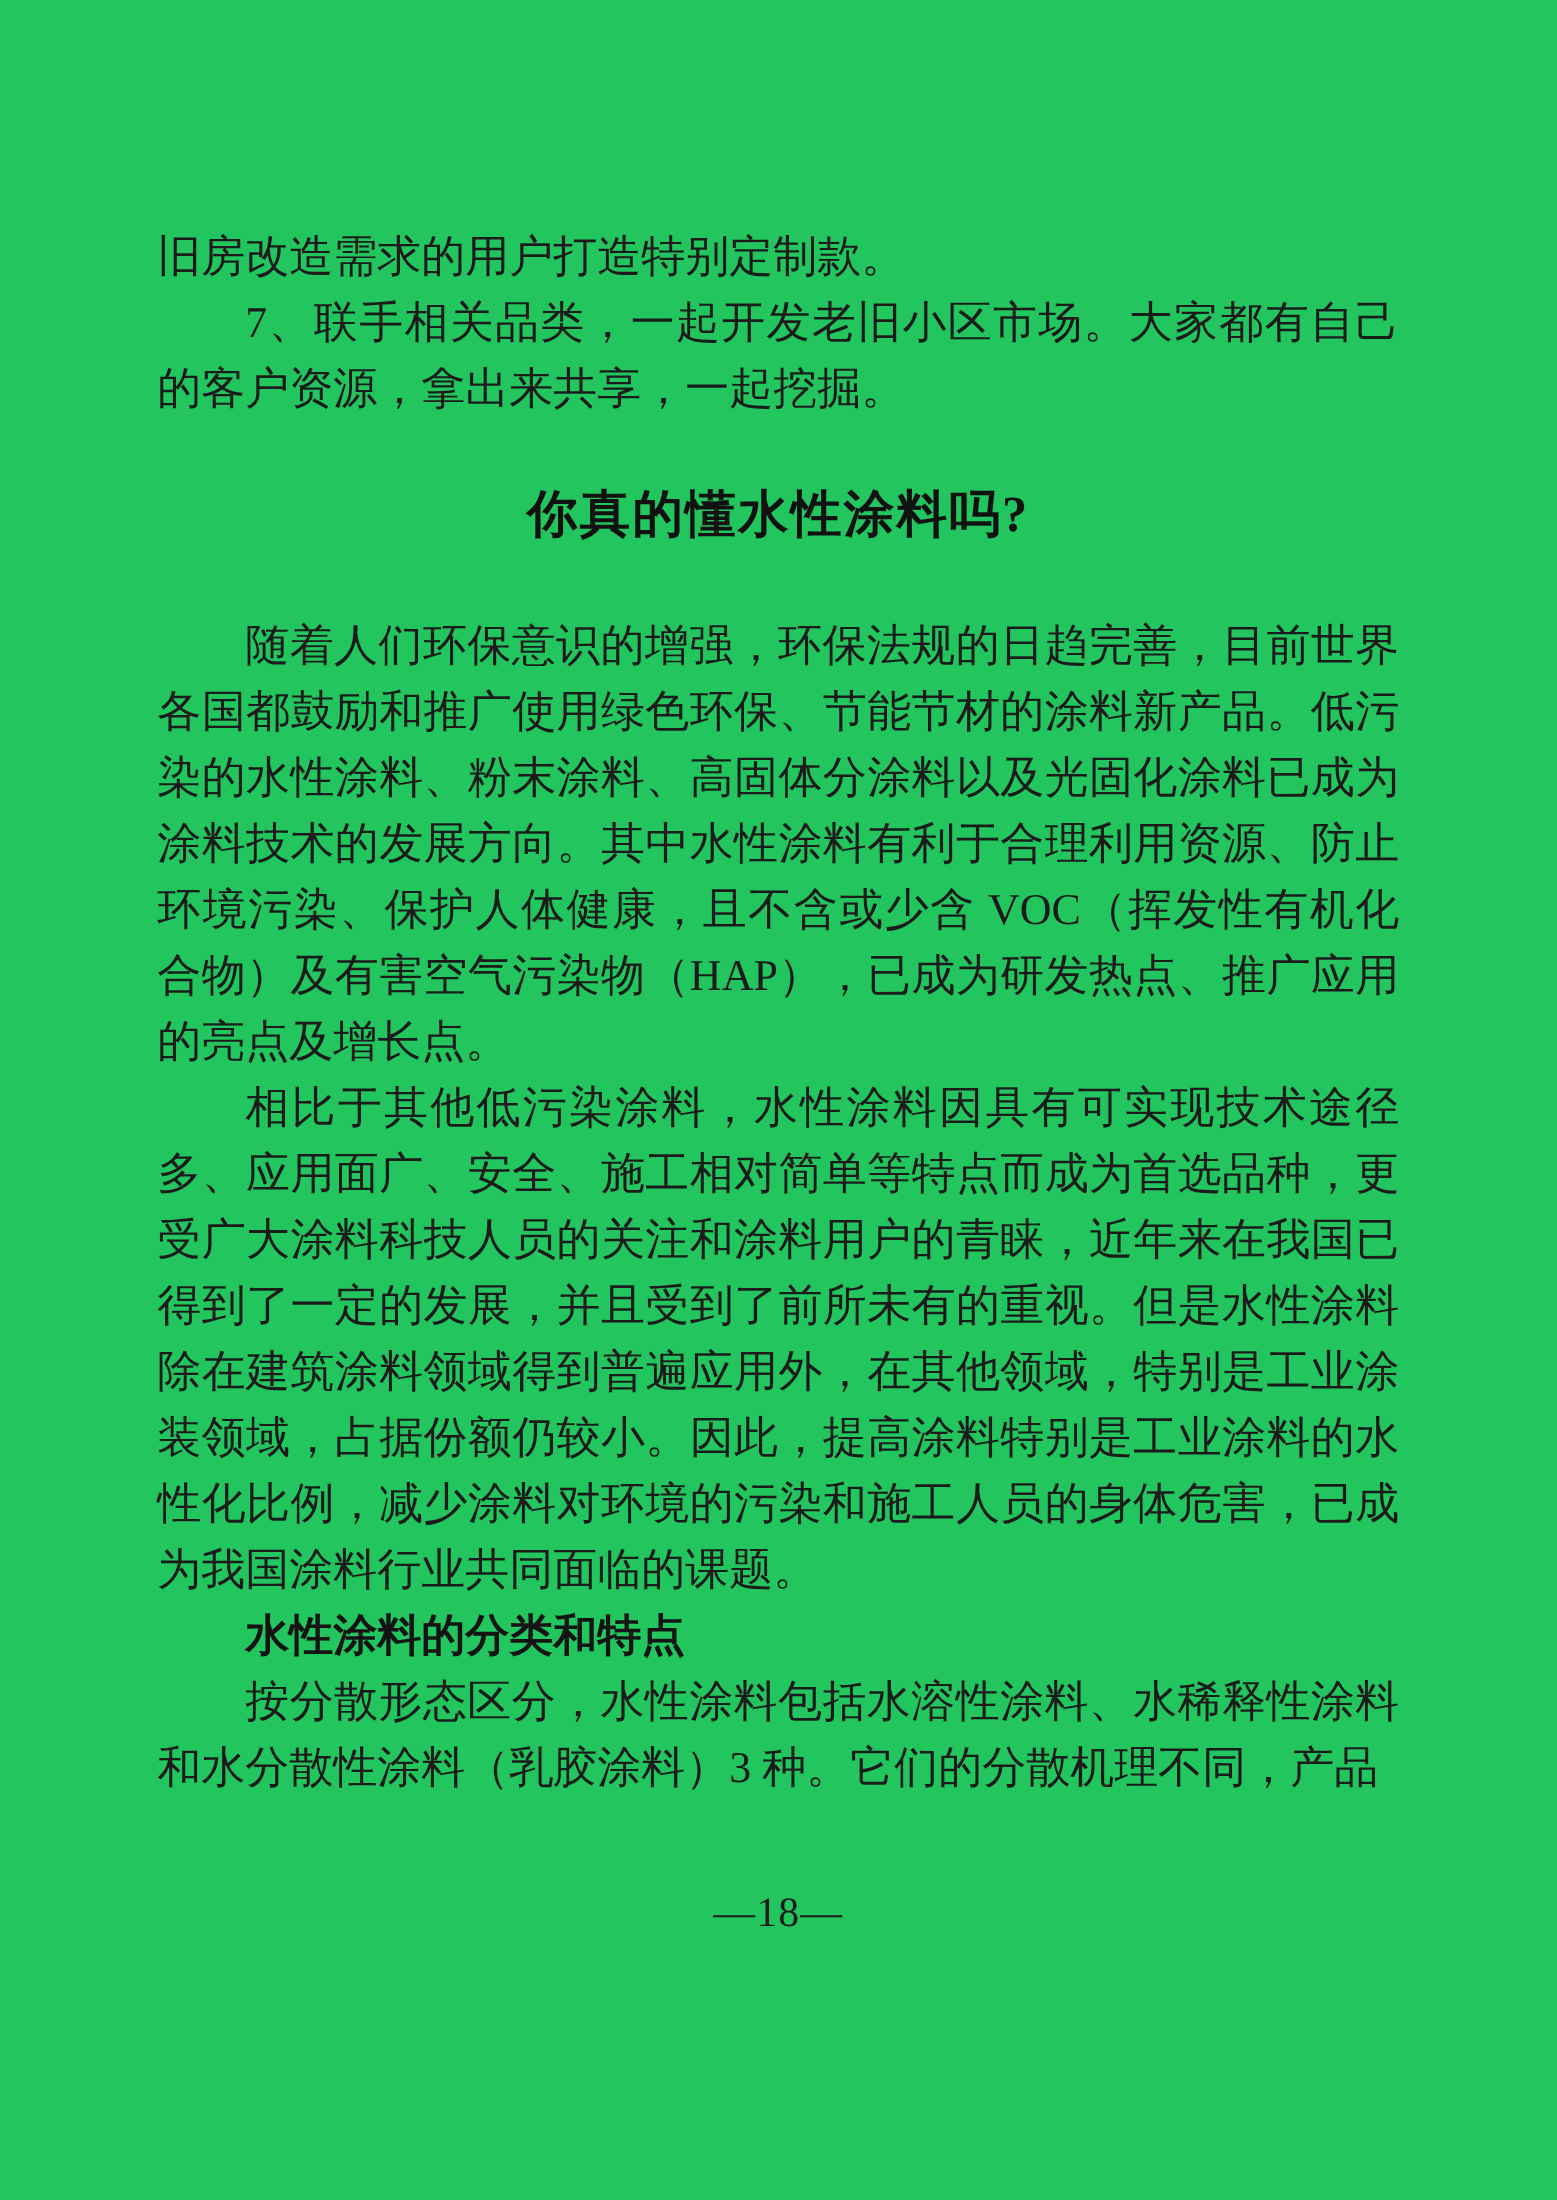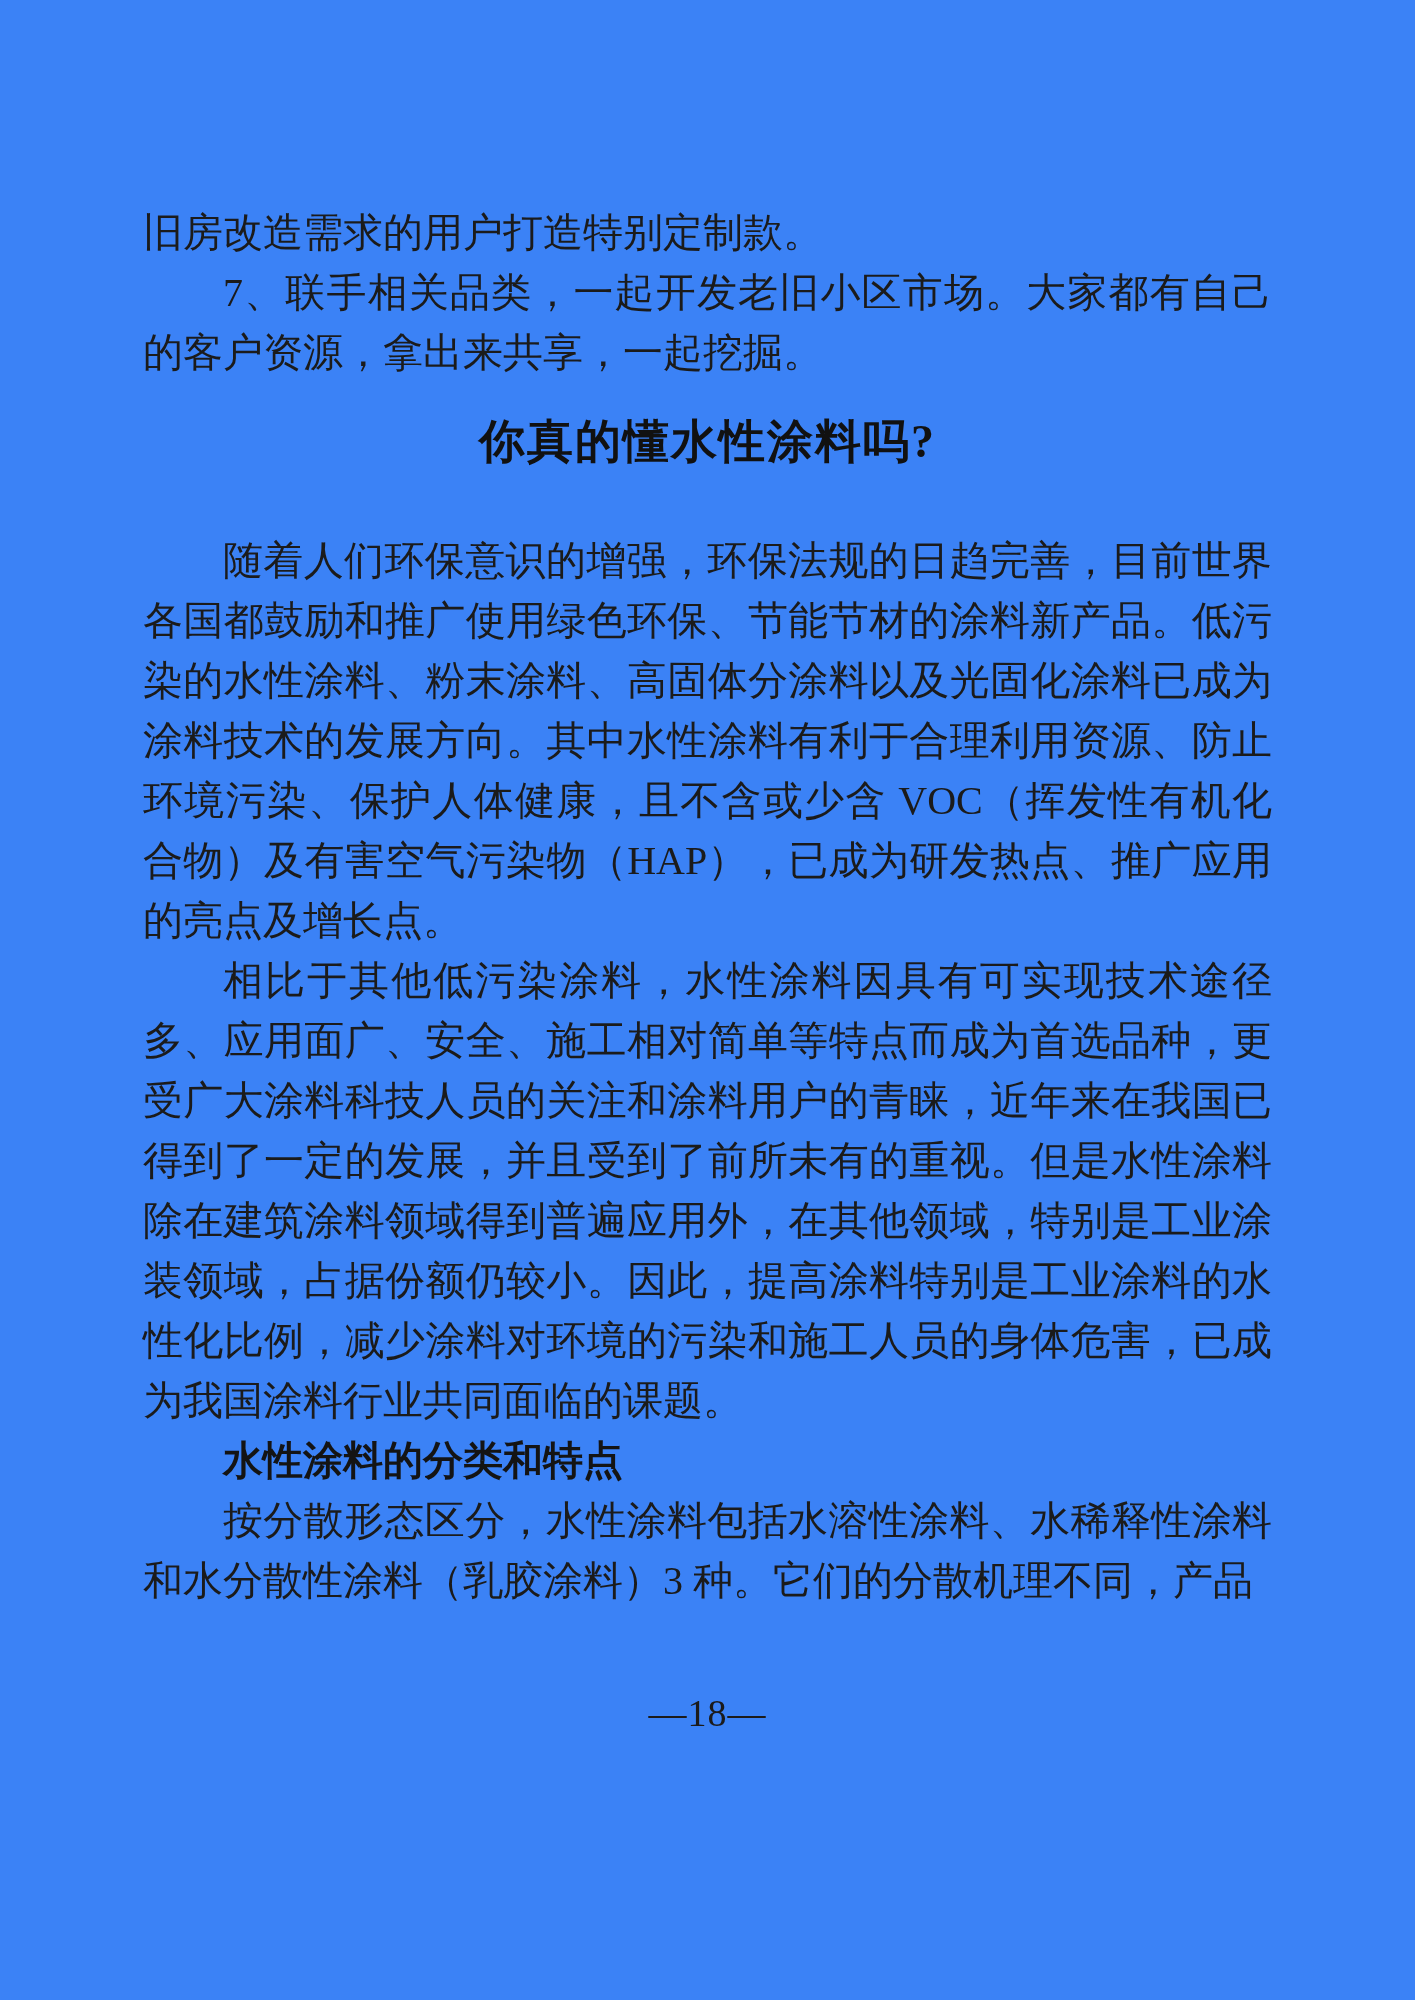--- a/index.html
+++ b/index.html
@@ -5,21 +5,21 @@
   html, body {
     margin: 0;
     padding: 0;
     background: #e8e8e8;
   }
   .page {
     position: relative;
     width: 1415px;
     height: 2000px;
     margin: 0 auto;
-    background: #3b82f6;
+    background: #22c55e;
     box-sizing: border-box;
     padding: 203px 143px 0 143px;
     overflow: hidden;
     font-family: "Liberation Serif", "DejaVu Serif", serif;
     color: #1b1b1b;
     font-size: 40px;
     line-height: 60px;
   }
   .page p {
     margin: 0;
@@ -33,21 +33,21 @@
     text-align: right !important;
     padding-right: 28px;
     margin-top: 45px !important;
   }
   .title {
     font-size: 46px;
     font-weight: bold;
     text-align: center;
     line-height: 66px;
     letter-spacing: 2px;
-    margin: 26px 0 0 0;
+    margin: 52px 0 0 0;
     font-family: "Liberation Serif", "DejaVu Serif", serif;
     color: #111111;
   }
   .first-article-para {
     margin-top: 56px !important;
   }
   .subheading {
     font-weight: bold;
     color: #141414;
   }

